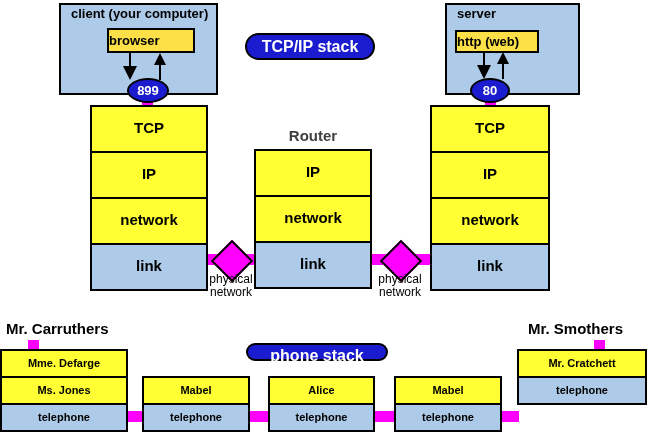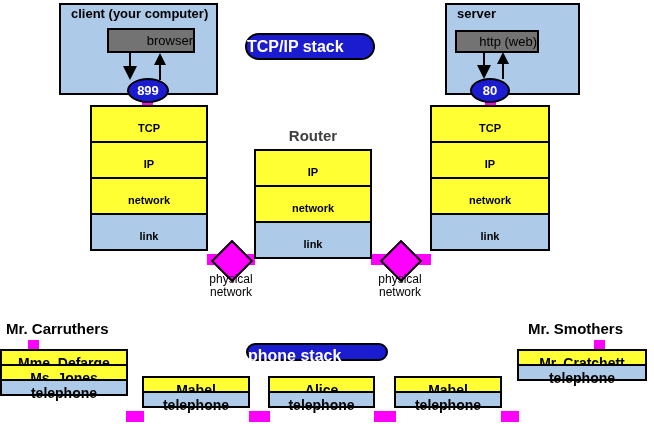--- a/index.html
+++ b/index.html
@@ -10,51 +10,51 @@
   .abs { position:absolute; }
 
   
   .host-box {
     box-sizing:border-box; background:#ADCBE9; border:2px solid #000; z-index:1;padding-left:7px;
   }
   .host-title { font-weight:bold; font-size:13px; padding:1px 0 0 3px; }
 
   
   .app-box {
-    box-sizing:border-box; background:#737373; border:2px solid #000;
-    font-weight:normal; font-size:13px; text-align:right; z-index:2;
+    box-sizing:border-box; background:#fde047; border:2px solid #000;
+    font-weight:bold; font-size:13px; text-align:left; z-index:2;
   }
 
   
   .port-oval {
     box-sizing:border-box; background:#1B1BCF; border:2px solid #000;
     border-radius:50%; color:#fff; font-weight:bold; font-size:13px;
     text-align:center; z-index:3;
   }
 
   
   .pill {
     box-sizing:border-box; background:#1B1BCF; border:2px solid #000;
     border-radius:14px; color:#fff; font-weight:bold; font-size:16px;
-    text-align:left; z-index:2;
+    text-align:center; z-index:2;
   }
 
   
   .stack { z-index:1; }
   .row {
     box-sizing:border-box; border:2px solid #000; font-weight:bold;
     text-align:center; position:relative;
   }
   .row + .row { margin-top:-2px; }
   .yellow { background:#FFFF33; }
   .lblue  { background:#ADCBE9; }
   .net-stack  { width:118px; }
-  .net-stack .row { height:38px; line-height:42px; font-size:11px; }
+  .net-stack .row { height:48px; line-height:42px; font-size:15px; }
   .stack-right-net { width:120px; }
-  .ph-stack .row { height:17px; line-height:25px; font-size:14px; }
+  .ph-stack .row { height:29px; line-height:25px; font-size:11px; }
 
   .router-label {
     width:118px; text-align:center; color:#404040;
     font-weight:bold; font-size:15px; z-index:2;
   }
 
   
   .mbar { background:#FF00FF; height:11px; z-index:0; }
   .msq  { background:#FF00FF; width:11px; height:9px; z-index:0; }
   .diamond {

